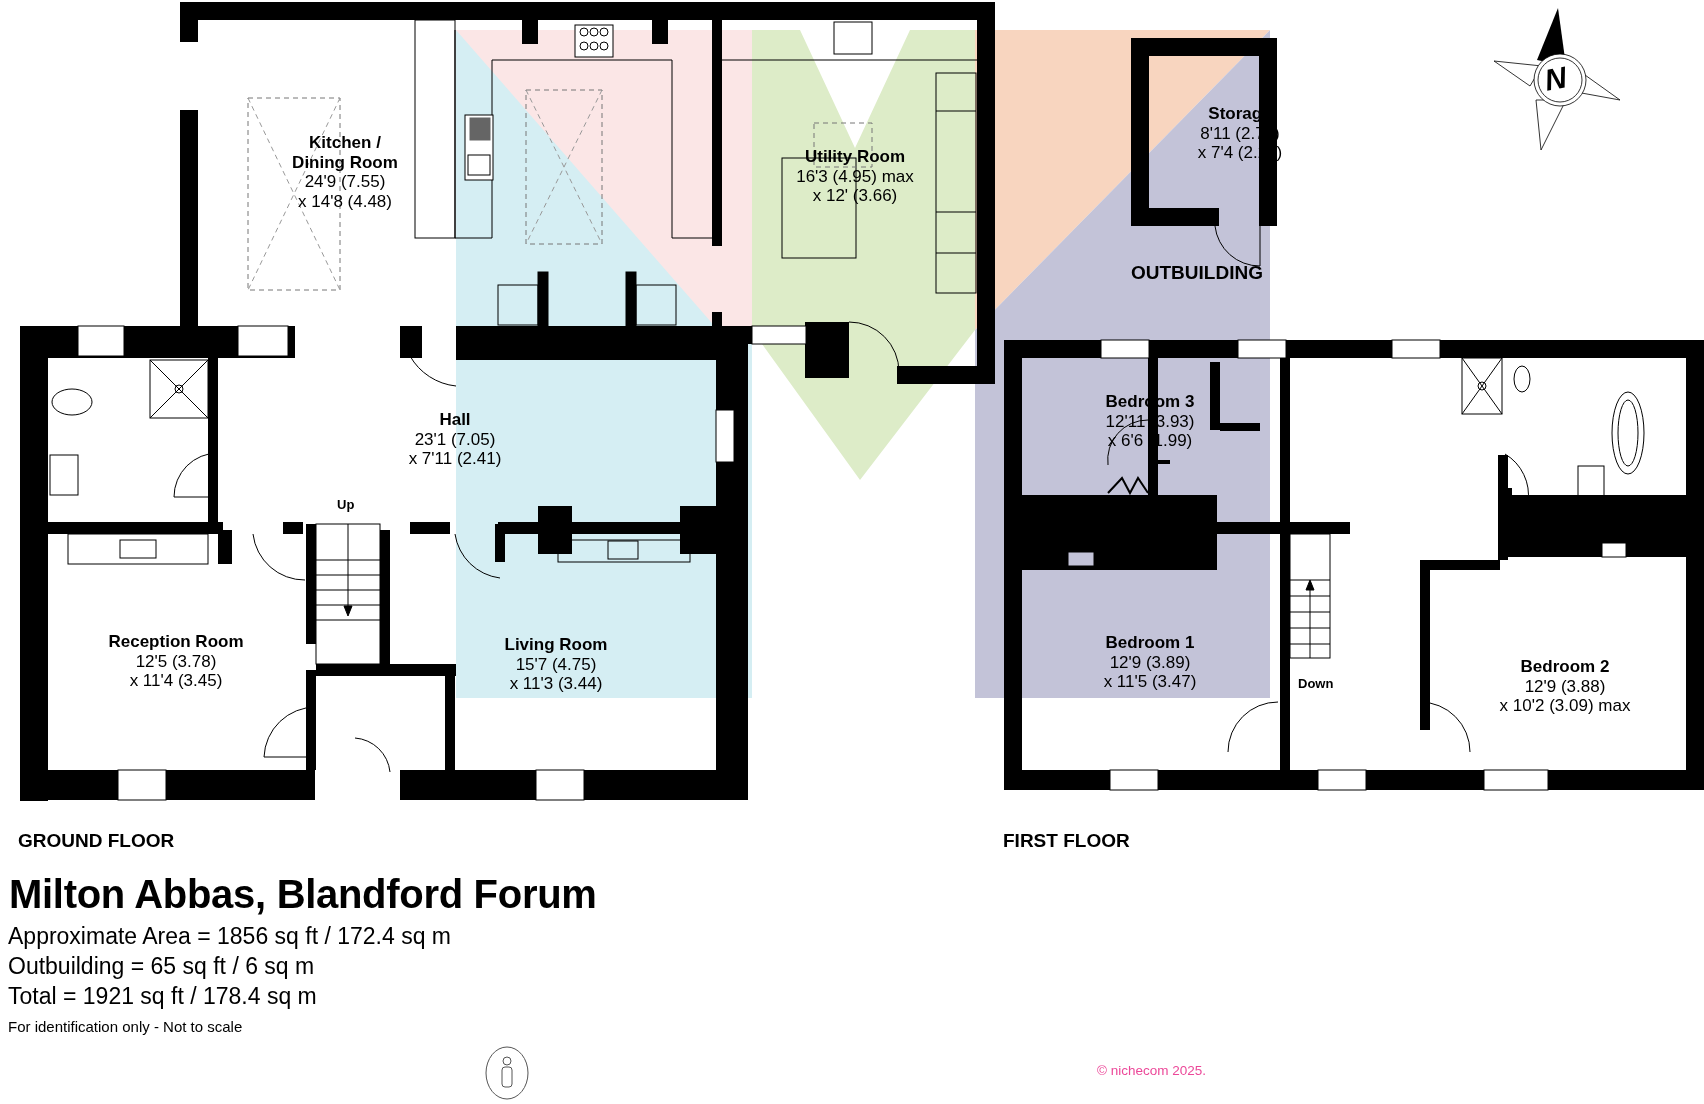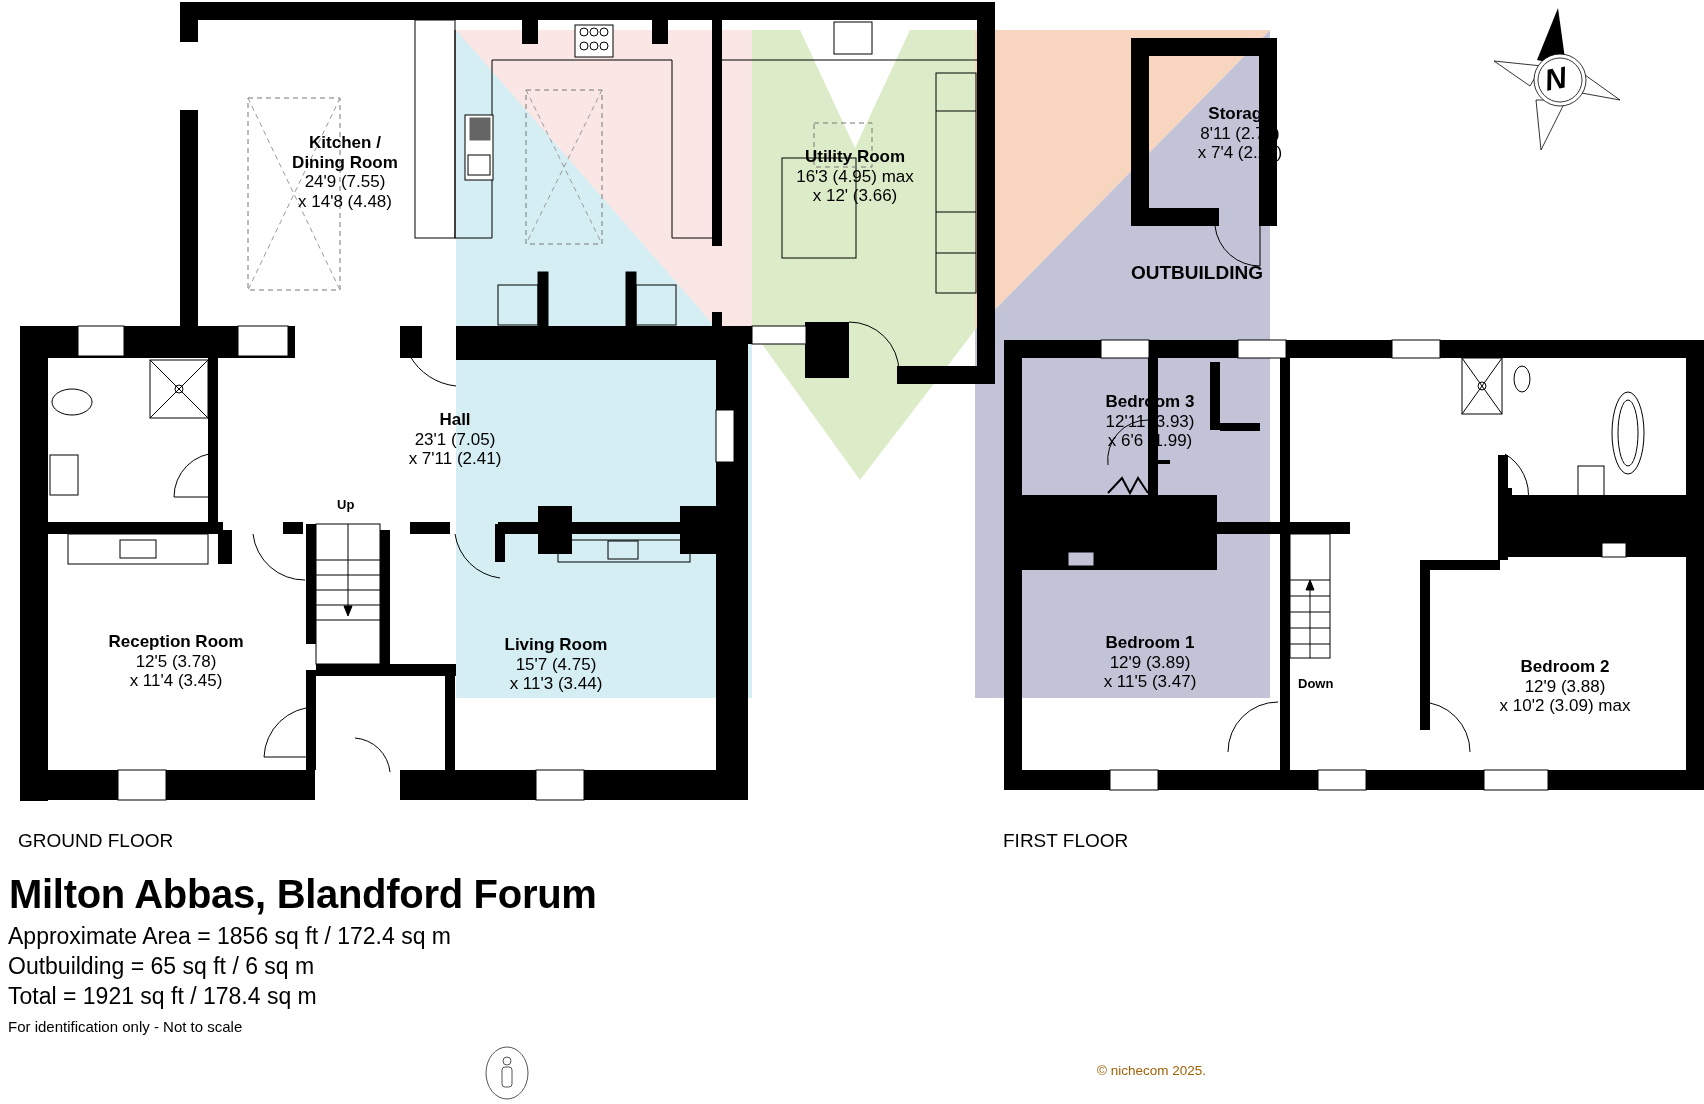--- a/index.html
+++ b/index.html
@@ -3,29 +3,29 @@
 <meta charset="utf-8">
 <style>
   html, body { margin:0; padding:0; background:#ffffff; }
   body { width:1704px; height:1104px; position:relative; overflow:hidden;
          font-family:"Liberation Sans", sans-serif; color:#000; }
   #plan { position:absolute; left:0; top:0; width:1704px; height:1104px; }
   .lbl { position:absolute; text-align:center; line-height:1.15; white-space:nowrap;
          font-family:"Liberation Sans", sans-serif; }
   .lbl .t { font-weight:bold; font-size:17px; display:block; }
   .lbl .d { font-size:17px; display:block; }
-  .floor-lbl { position:absolute; font-weight:normal; font-size:19px; }
+  .floor-lbl { position:absolute; font-weight:bold; font-size:19px; }
   .small-lbl { position:absolute; font-weight:bold; font-size:13px; }
   .outb { position:absolute; font-weight:bold; font-size:19px; }
   #title { position:absolute; left:9px; top:872px; font-weight:bold; font-size:40px; letter-spacing:-0.3px; }
   .area { position:absolute; left:8px; font-size:23px; }
   #disclaimer { position:absolute; left:8px; top:1018px; font-size:15px; }
   #footer { position:absolute; left:485px; top:1043px; width:760px; height:56px; }
   #footer .txt { position:absolute; left:54px; top:2px; font-size:13.5px; line-height:18px; color:#333; }
-  #footer .copy { position:absolute; left:612px; top:20px; font-size:13.5px; color:#a16207; }
+  #footer .copy { position:absolute; left:612px; top:20px; font-size:13.5px; color:#ec4899; }
 </style>
 </head>
 <body>
 
 <svg id="plan" viewBox="0 0 1704 1104" xmlns="http://www.w3.org/2000/svg">
 
   <g>
 
     <polygon points="456,30 752,30 752,330 456,330" fill="#fbe6e6"></polygon>
     <polygon points="456,30 718,330 456,330" fill="#d5eef3"></polygon>

